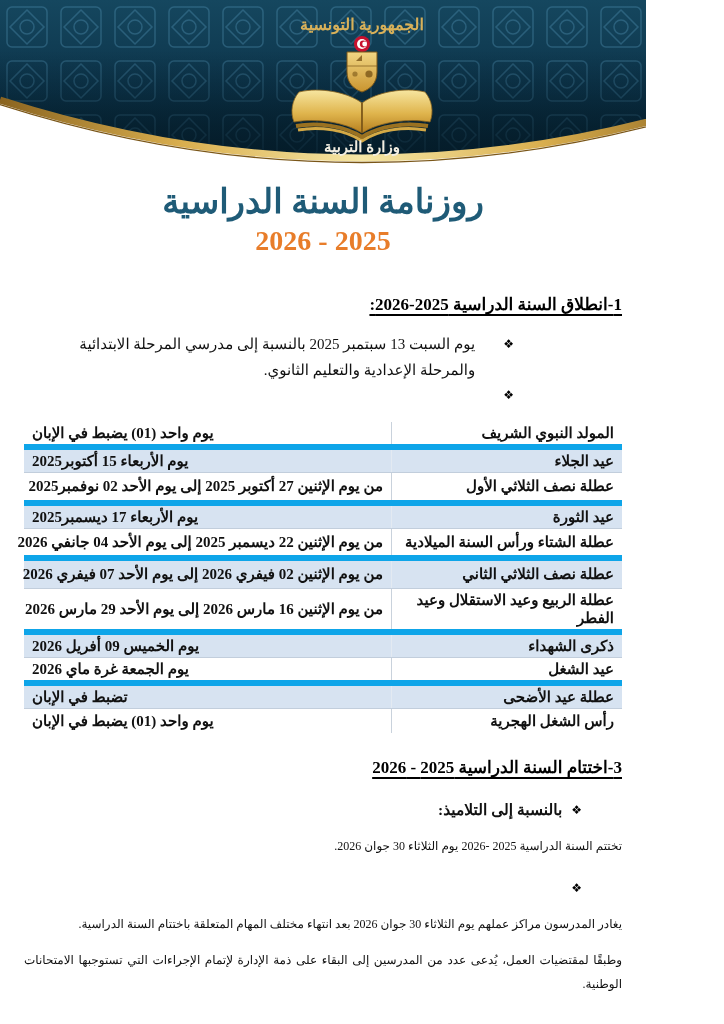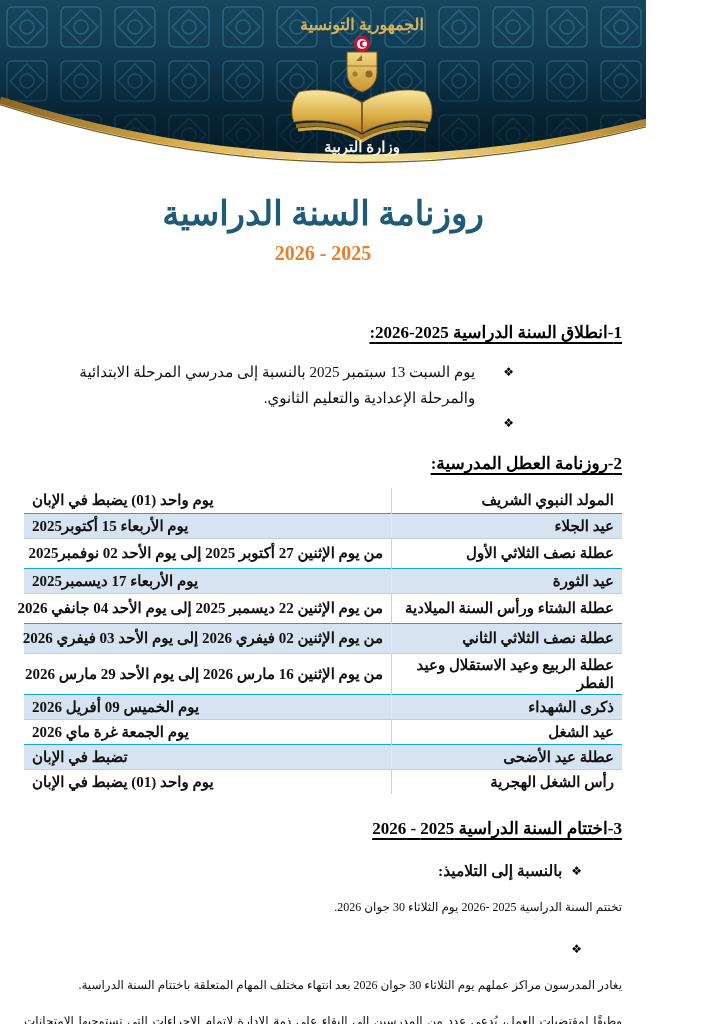--- a/index.html
+++ b/index.html
@@ -4,53 +4,53 @@
 <style>
   html,body{margin:0;padding:0;background:#ffffff;}
   .page{
     position:relative;width:646px;height:1024px;overflow:hidden;background:#ffffff;
     font-family:"Liberation Serif","DejaVu Serif",serif;color:#111111;
   }
   .banner{position:absolute;top:0;left:0;width:724px;height:170px;}
   .banner svg{display:block;}
   .content{position:absolute;top:168px;left:0;right:0;padding:0 24px;direction:rtl;}
   .doc-title{
-    margin-top:24px;text-align:center;color:#1F5B77;font-weight:bold;
+    margin-top:12px;text-align:center;color:#1F5B77;font-weight:bold;
     font-size:34px;line-height:44px;
   }
   .doc-years{
-    text-align:center;color:#E87D2A;font-weight:bold;font-size:20px;line-height:34px;
+    text-align:center;color:#E87D2A;font-weight:bold;font-size:28px;line-height:34px;
   }
   .sec-heading{
     font-size:17px;font-weight:bold;color:#000000;
     text-decoration:underline;text-underline-offset:4px;text-decoration-thickness:1.5px;
     line-height:22px;
   }
-  .h1{margin-top:52px;}
+  .h1{margin-top:36px;}
   .h2{margin-top:16px;}
   .h3{margin-top:24px;}
   .force-ltr{direction:ltr;unicode-bidi:bidi-override;}
   .bullet-list{margin:0;}
   .lvl1{margin-top:15px;padding-right:108px;}
   .lvl1 .bullet-item{display:flex;align-items:baseline;gap:28px;line-height:26px;font-size:15px;}
   .lvl2{margin-top:20px;padding-right:40px;}
   .lvl2 .bullet-item{display:flex;align-items:baseline;gap:9px;line-height:22px;font-size:15.5px;}
   .bullet-glyph{font-family:"DejaVu Sans",sans-serif;font-size:12px;color:#000;flex:0 0 auto;transform:translateY(-1px);}
   .bullet-label{font-weight:bold;}
   .holidays{
     width:100%;border-collapse:collapse;margin-top:13px;table-layout:fixed;
   }
   .holidays td{
     font-size:15px;font-weight:bold;vertical-align:middle;padding:2px 8px;
   }
   .holidays td.name{width:214px;text-align:right;border-left:1px solid #C9D2DC;}
   .holidays td.date{text-align:left;white-space:nowrap;}
   .holidays tr{height:25px;}
   .holidays tr.tall{height:30px;}
-  .holidays tr.shaded td{background:#D7E3F1;border-top:1px solid #0ea5e9;border-bottom:1px solid #C2CEDC;}
+  .holidays tr.shaded td{background:#D7E3F1;border-top:6px solid #0ea5e9;border-bottom:1px solid #C2CEDC;}
   .holidays tr.shaded td.name{border-left:1px solid #E3EAF2;}
   .para{margin:12px 0 0;font-size:12px;line-height:24px;text-align:right;}
   .para.justify{text-align:justify;}
 </style>
 </head>
 <body>
 
 <div class="page">
 
   <div class="banner">
@@ -142,21 +142,20 @@
     <div class="bullet-list lvl1">
       <div class="bullet-item">
         <span class="bullet-glyph">❖</span>
         <span>يوم السبت 13 سبتمبر 2025 بالنسبة إلى مدرسي المرحلة الابتدائية والمرحلة الإعدادية والتعليم الثانوي.</span>
       </div>
       <div class="bullet-item">
         <span class="bullet-glyph">❖</span>
       </div>
     </div>
 
-    <div class="sec-heading h2">2-روزنامة العطل المدرسية:</div>
 
     <table class="holidays">
       <tbody>
         <tr>
           <td class="name">المولد النبوي الشريف</td>
           <td class="date">يوم واحد (01) يضبط في الإبان</td>
         </tr>
         <tr class="shaded">
           <td class="name">عيد الجلاء</td>
           <td class="date">يوم الأربعاء 15 أكتوبر2025</td>
@@ -168,21 +167,21 @@
         <tr class="shaded">
           <td class="name">عيد الثورة</td>
           <td class="date">يوم الأربعاء 17 ديسمبر2025</td>
         </tr>
         <tr class="tall">
           <td class="name">عطلة الشتاء ورأس السنة الميلادية</td>
           <td class="date">من يوم الإثنين 22 ديسمبر 2025 إلى يوم الأحد 04 جانفي 2026</td>
         </tr>
         <tr class="shaded tall">
           <td class="name">عطلة نصف الثلاثي الثاني</td>
-          <td class="date">من يوم الإثنين 02 فيفري 2026 إلى يوم الأحد 03 فيفري 2026</td>
+          <td class="date">من يوم الإثنين 02 فيفري 2026 إلى يوم الأحد 07 فيفري 2026</td>
         </tr>
         <tr class="tall">
           <td class="name">عطلة الربيع وعيد الاستقلال وعيد الفطر</td>
           <td class="date">من يوم الإثنين 16 مارس 2026 إلى يوم الأحد 29 مارس 2026</td>
         </tr>
         <tr class="shaded">
           <td class="name">ذكرى الشهداء</td>
           <td class="date">يوم الخميس 09 أفريل 2026</td>
         </tr>
         <tr>

